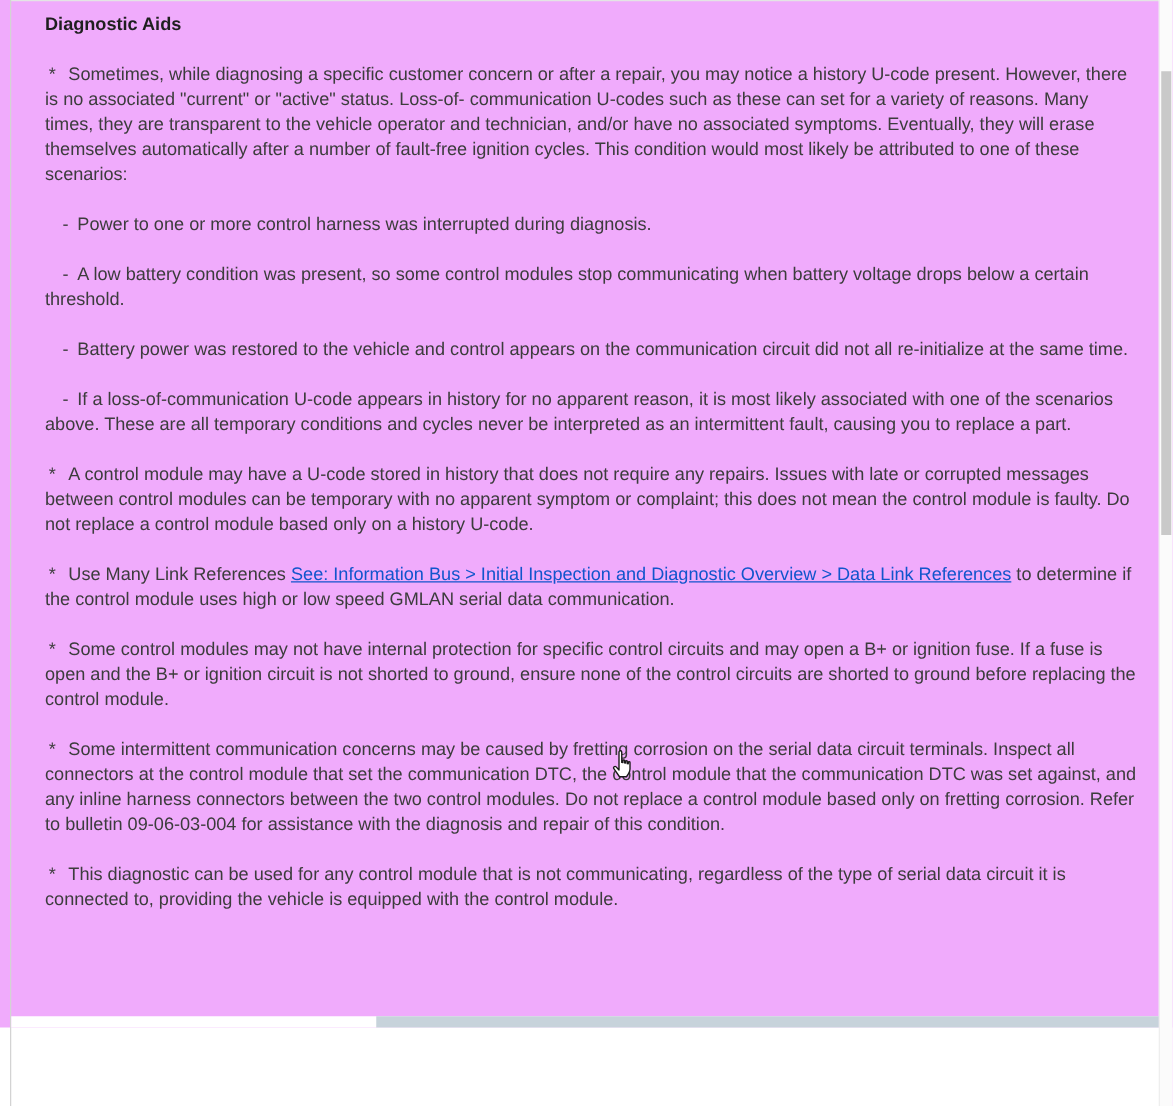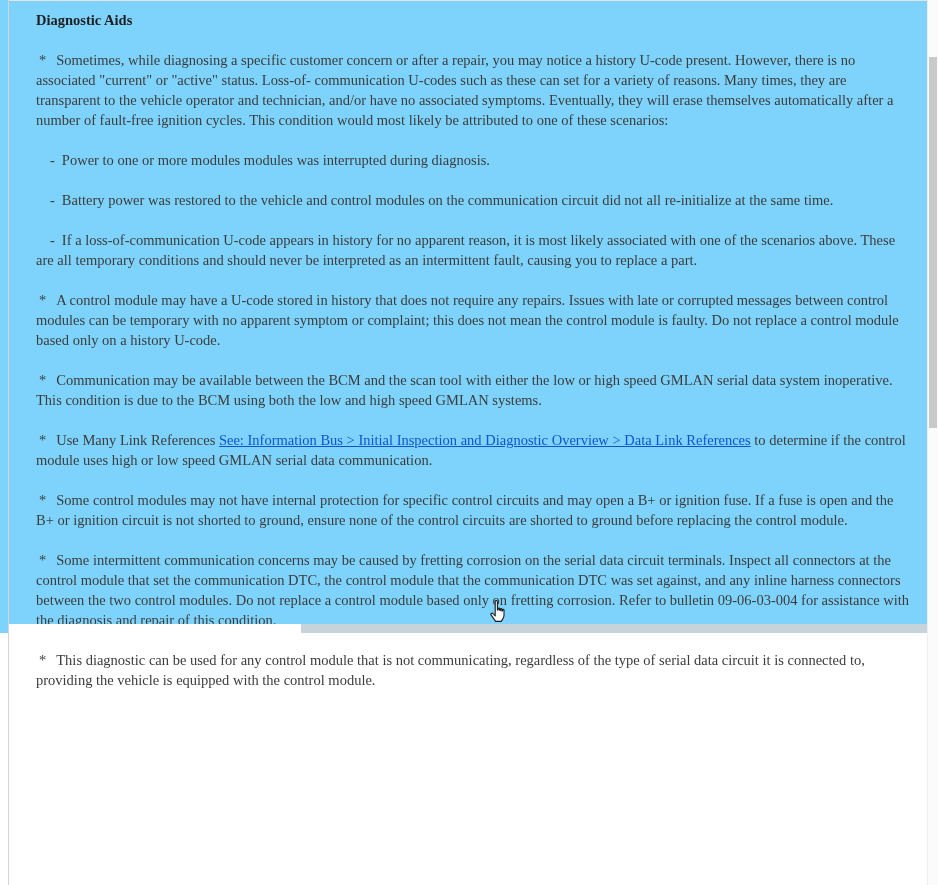--- a/index.html
+++ b/index.html
@@ -7,23 +7,22 @@
     padding: 0;
     background: #ffffff;
     width: 938px;
     height: 885px;
     overflow: hidden;
     font-family: "Liberation Sans", sans-serif;
   }
   .page {
     position: relative;
     width: 938px;
-    height: 633px;
-    background: #7dd3fc;
-    font-family: Liberation Serif, serif;
+    height: 822px;
+    background: #f0abfc;
   }
   .left-border {
     position: absolute;
     left: 8px; top: 0;
     width: 1px; height: 885px;
     background: #d3d3d3;
   }
   .top-border {
     position: absolute;
     left: 8px; top: 0;
@@ -100,31 +99,31 @@
 <div class="page">
   <div class="top-border"></div>
   <div class="left-border"></div>
 
   <div class="content">
     <h1 class="doc-title">Diagnostic Aids</h1>
 
     <p class="para star"><span class="marker">*</span><span class="txt">Sometimes, while diagnosing a specific customer concern or after a repair, you may notice a history U-code present. However, there is no associated "current" or "active" status. Loss-of- communication U-codes such as these can set for a variety of reasons. Many times, they are transparent to the vehicle operator and technician, and/or have no associated symptoms. Eventually, they will erase themselves automatically after a number of fault-free ignition cycles. This condition would most likely be attributed to one of these scenarios:</span></p>
 
 
-    <p class="para dash"><span class="marker">-</span><span class="txt">Power to one or more modules modules was interrupted during diagnosis.</span></p>
+    <p class="para dash"><span class="marker">-</span><span class="txt">Power to one or more control harness was interrupted during diagnosis.</span></p>
 
+    <p class="para dash"><span class="marker">-</span><span class="txt">A low battery condition was present, so some control modules stop communicating when battery voltage drops below a certain threshold.</span></p>
 
-    <p class="para dash"><span class="marker">-</span><span class="txt">Battery power was restored to the vehicle and control modules on the communication circuit did not all re-initialize at the same time.</span></p>
+    <p class="para dash"><span class="marker">-</span><span class="txt">Battery power was restored to the vehicle and control appears on the communication circuit did not all re-initialize at the same time.</span></p>
 
-    <p class="para dash"><span class="marker">-</span><span class="txt">If a loss-of-communication U-code appears in history for no apparent reason, it is most likely associated with one of the scenarios above. These are all temporary conditions and should never be interpreted as an intermittent fault, causing you to replace a part.</span></p>
+    <p class="para dash"><span class="marker">-</span><span class="txt">If a loss-of-communication U-code appears in history for no apparent reason, it is most likely associated with one of the scenarios above. These are all temporary conditions and cycles never be interpreted as an intermittent fault, causing you to replace a part.</span></p>
 
     <p class="para star"><span class="marker">*</span><span class="txt">A control module may have a U-code stored in history that does not require any repairs. Issues with late or corrupted messages between control modules can be temporary with no apparent symptom or complaint; this does not mean the control module is faulty. Do not replace a control module based only on a history U-code.</span></p>
 
 
-    <p class="para star"><span class="marker">*</span><span class="txt">Communication may be available between the BCM and the scan tool with either the low or high speed GMLAN serial data system inoperative. This condition is due to the BCM using both the low and high speed GMLAN systems.</span></p>
 
     <p class="para star"><span class="marker">*</span><span class="txt">Use Many Link References </span><a class="doclink">See: Information Bus &gt; Initial Inspection and Diagnostic Overview &gt; Data Link References</a><span class="txt"> to determine if the control module uses high or low speed GMLAN serial data communication.</span></p>
 
     <p class="para star"><span class="marker">*</span><span class="txt">Some control modules may not have internal protection for specific control circuits and may open a B+ or ignition fuse. If a fuse is open and the B+ or ignition circuit is not shorted to ground, ensure none of the control circuits are shorted to ground before replacing the control module.</span></p>
 
     <p class="para star"><span class="marker">*</span><span class="txt">Some intermittent communication concerns may be caused by fretting corrosion on the serial data circuit terminals. Inspect all connectors at the control module that set the communication DTC, the control module that the communication DTC was set against, and any inline harness connectors between the two control modules. Do not replace a control module based only on fretting corrosion. Refer to bulletin 09-06-03-004 for assistance with the diagnosis and repair of this condition.</span></p>
 
     <p class="para star"><span class="marker">*</span><span class="txt">This diagnostic can be used for any control module that is not communicating, regardless of the type of serial data circuit it is connected to, providing the vehicle is equipped with the control module.</span></p>
   </div>
 

